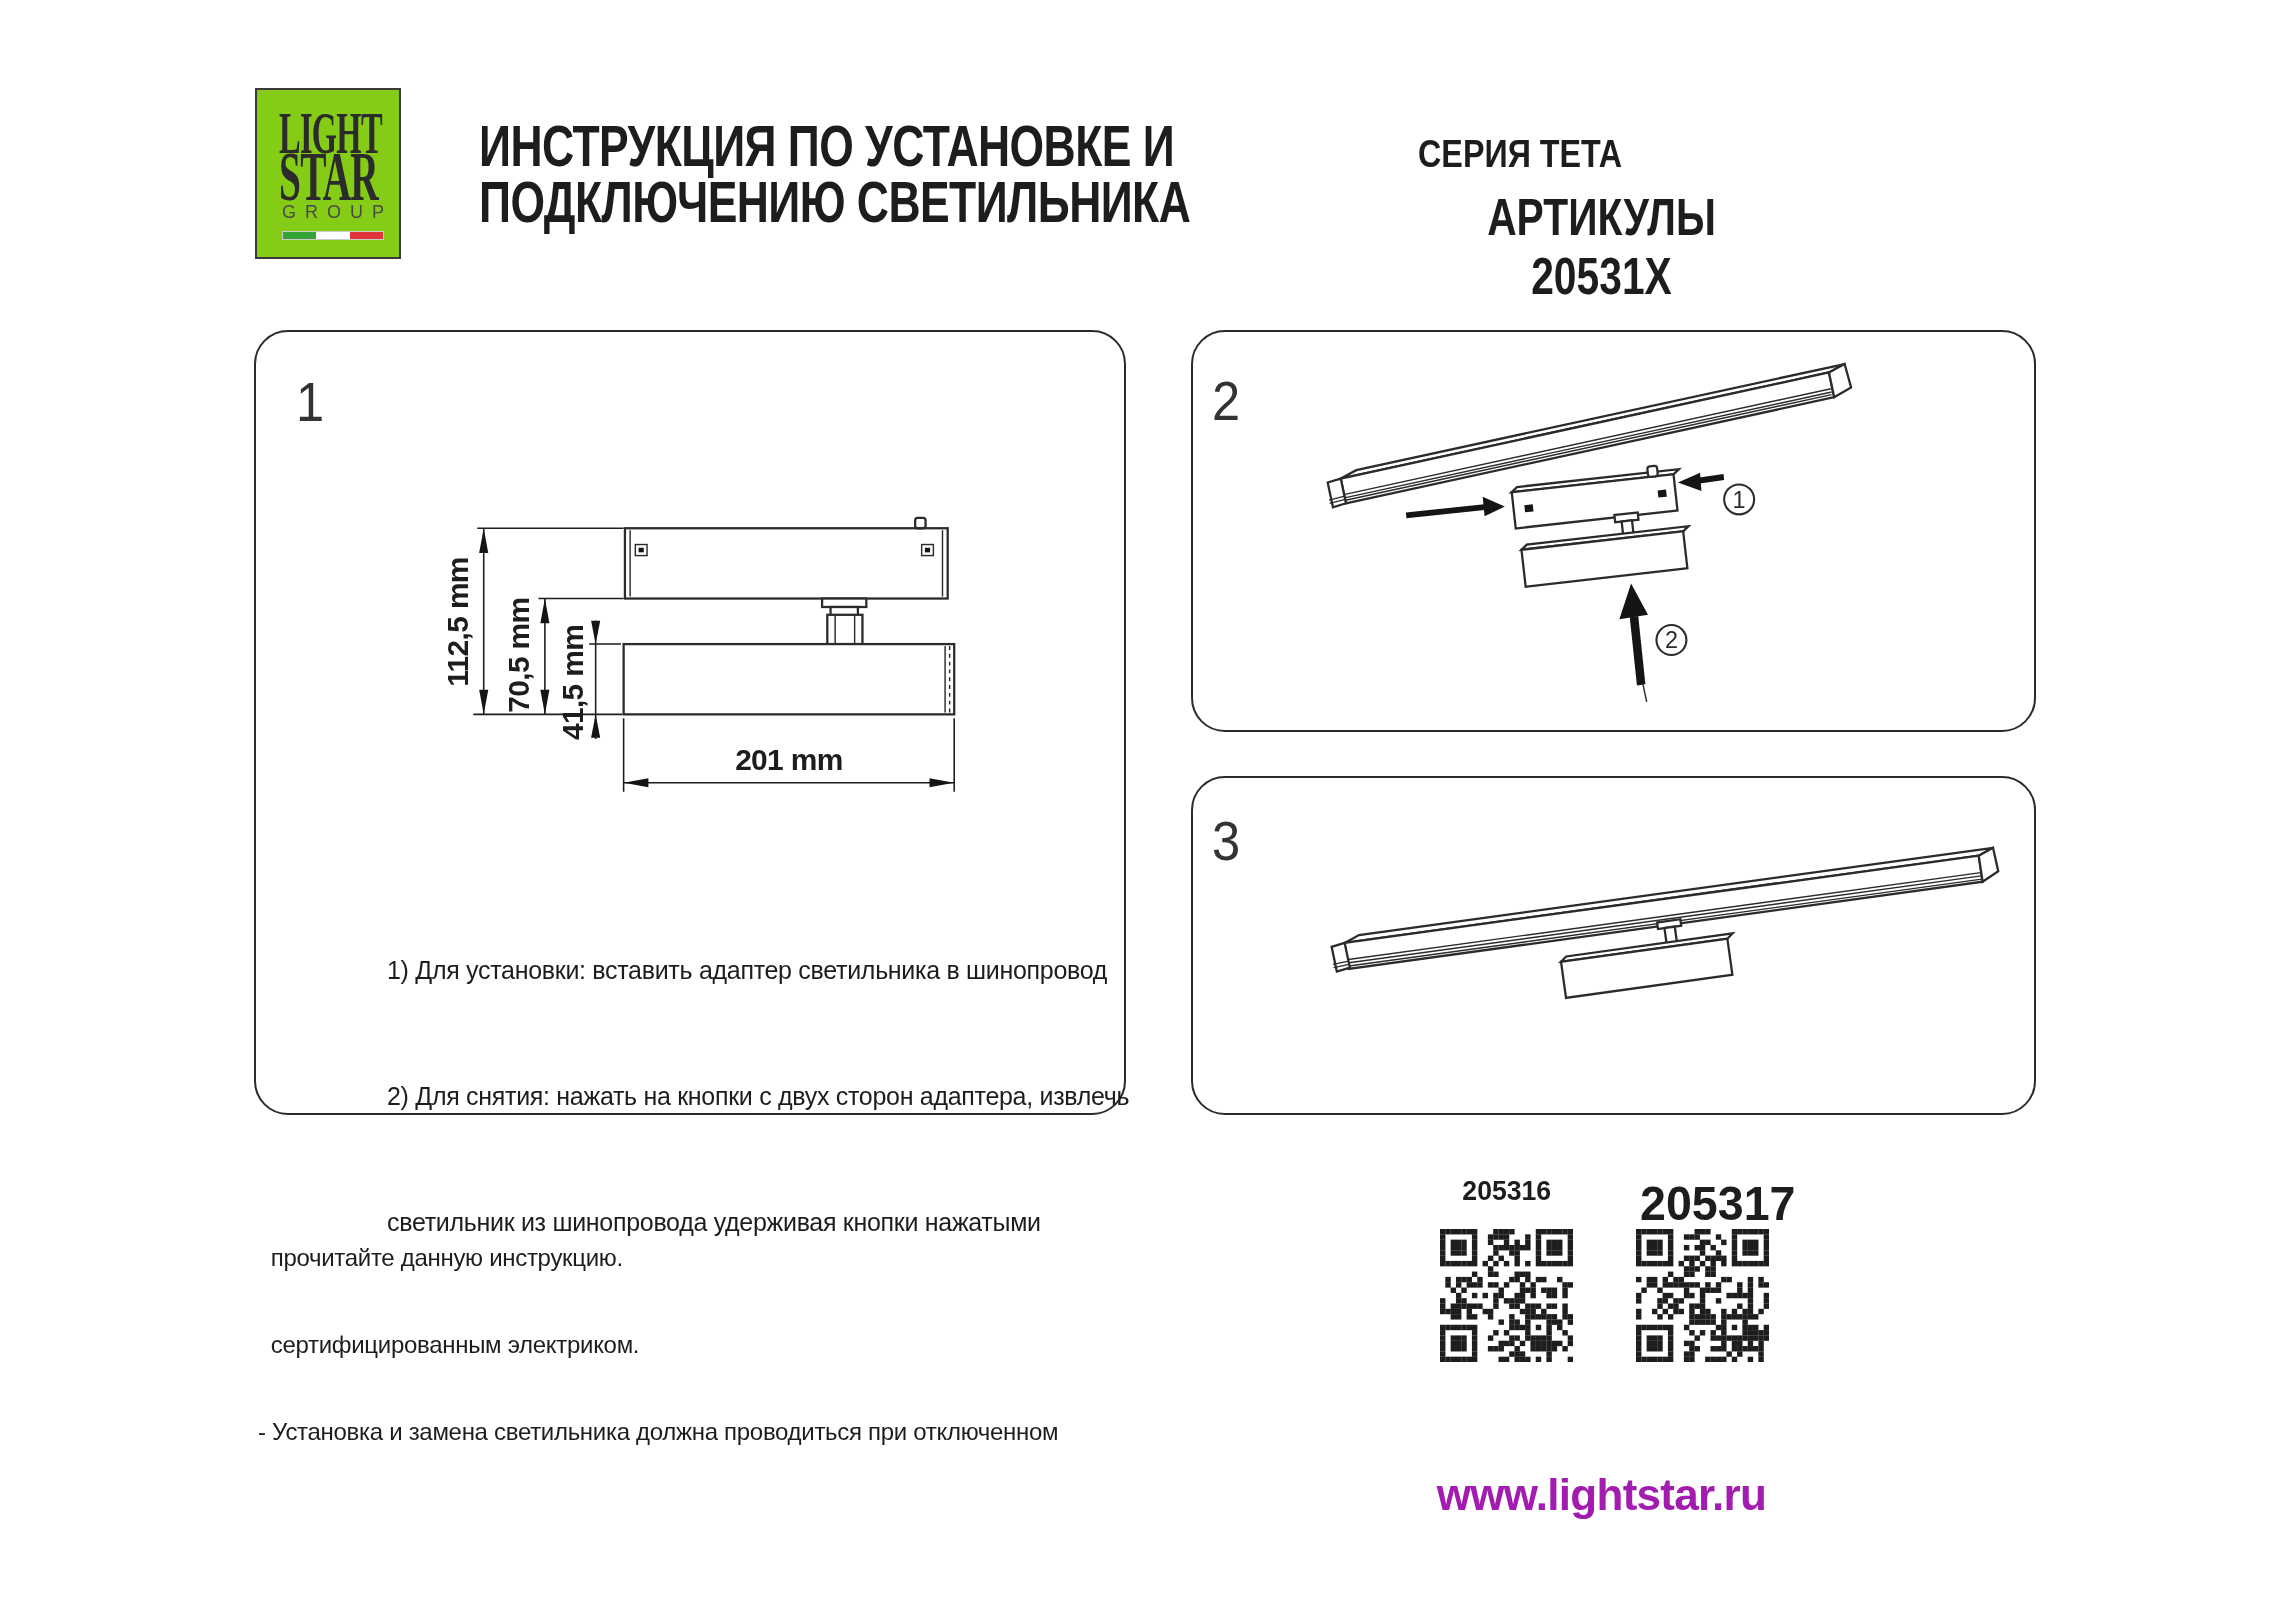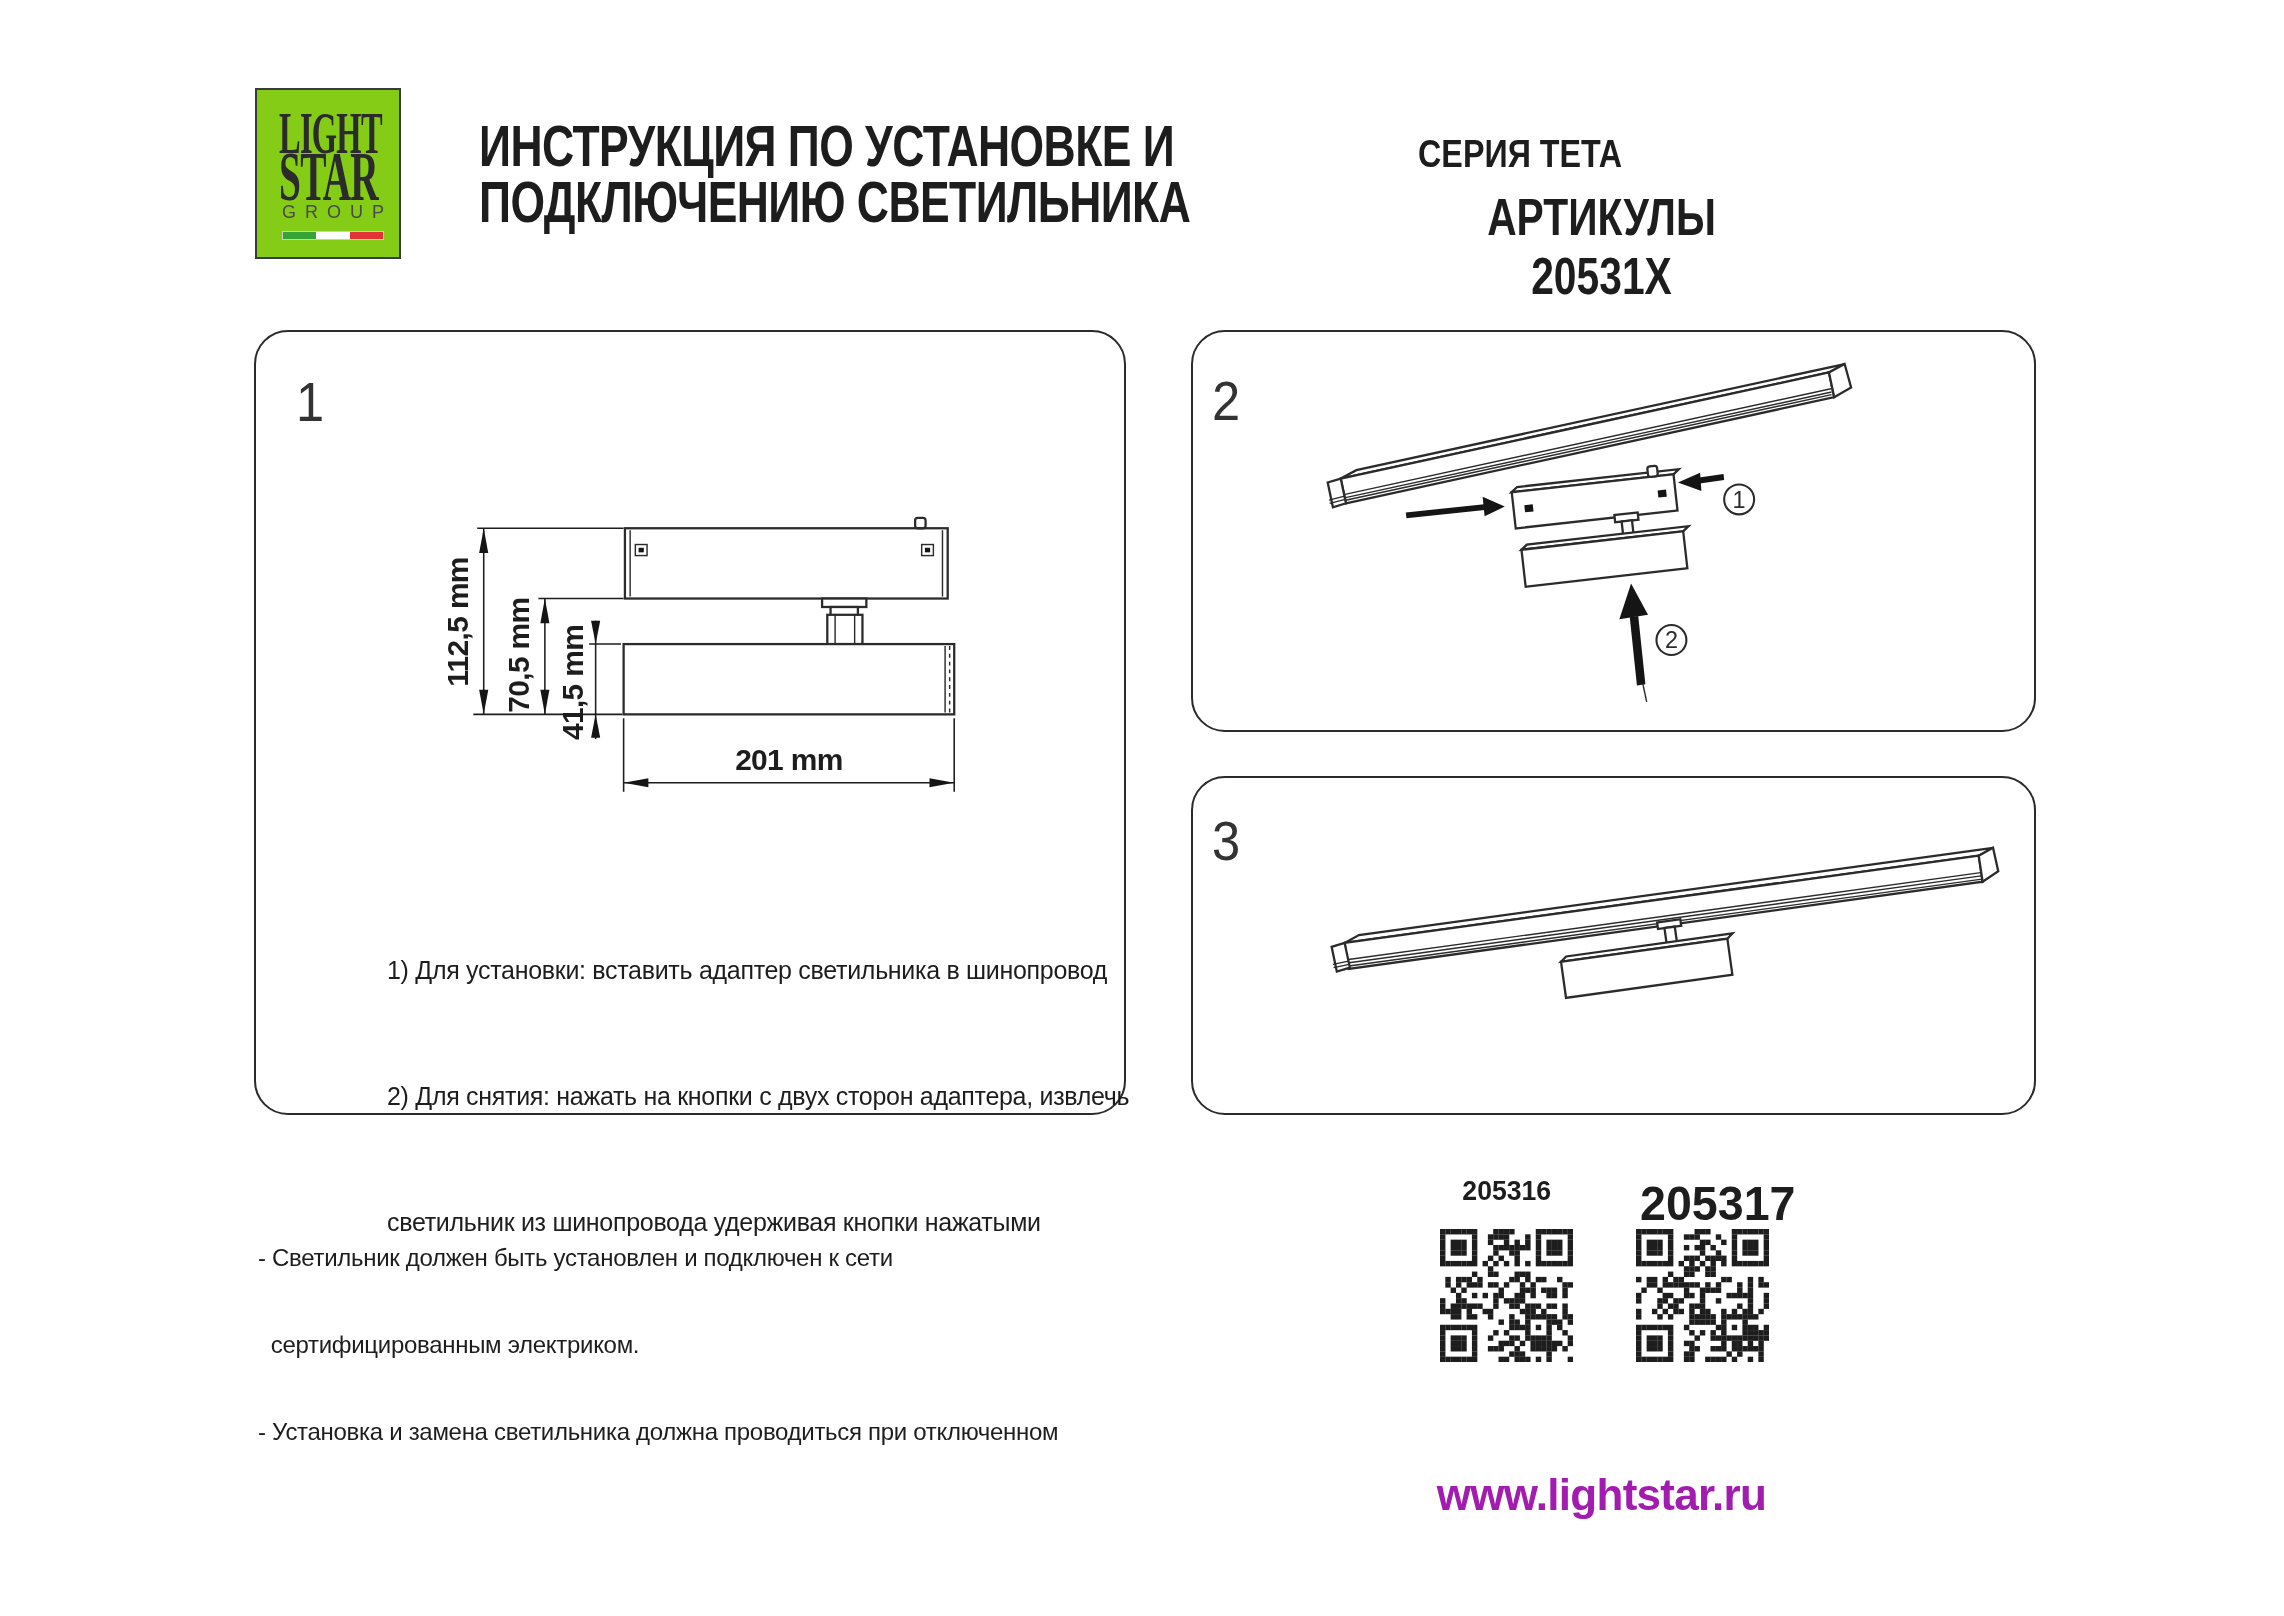--- a/index.html
+++ b/index.html
@@ -234,21 +234,21 @@
     <rect class="stroke" x="2548" y="1414" width="36" height="10"></rect>
     <rect class="stroke" x="2558" y="1424" width="16" height="28"></rect>
   </g>
   <g transform="rotate(-7.9 2530 1487)">
     <polygon class="stroke" points="2401,1459 2410,1452 2668,1452 2659,1459"></polygon>
     <rect class="stroke" x="2401" y="1459" width="258" height="56"></rect>
   </g>
 </svg>
 
 <div class="abs safety">
-  <div>- Светильник должен быть установлен и подключен к сети</div>
+  <div>  прочитайте данную инструкцию.</div>
   <div>  сертифицированным электриком.</div>
   <div>- Установка и замена светильника должна проводиться при отключенном</div>
   
   
   
   
   
   
 </div>
 

